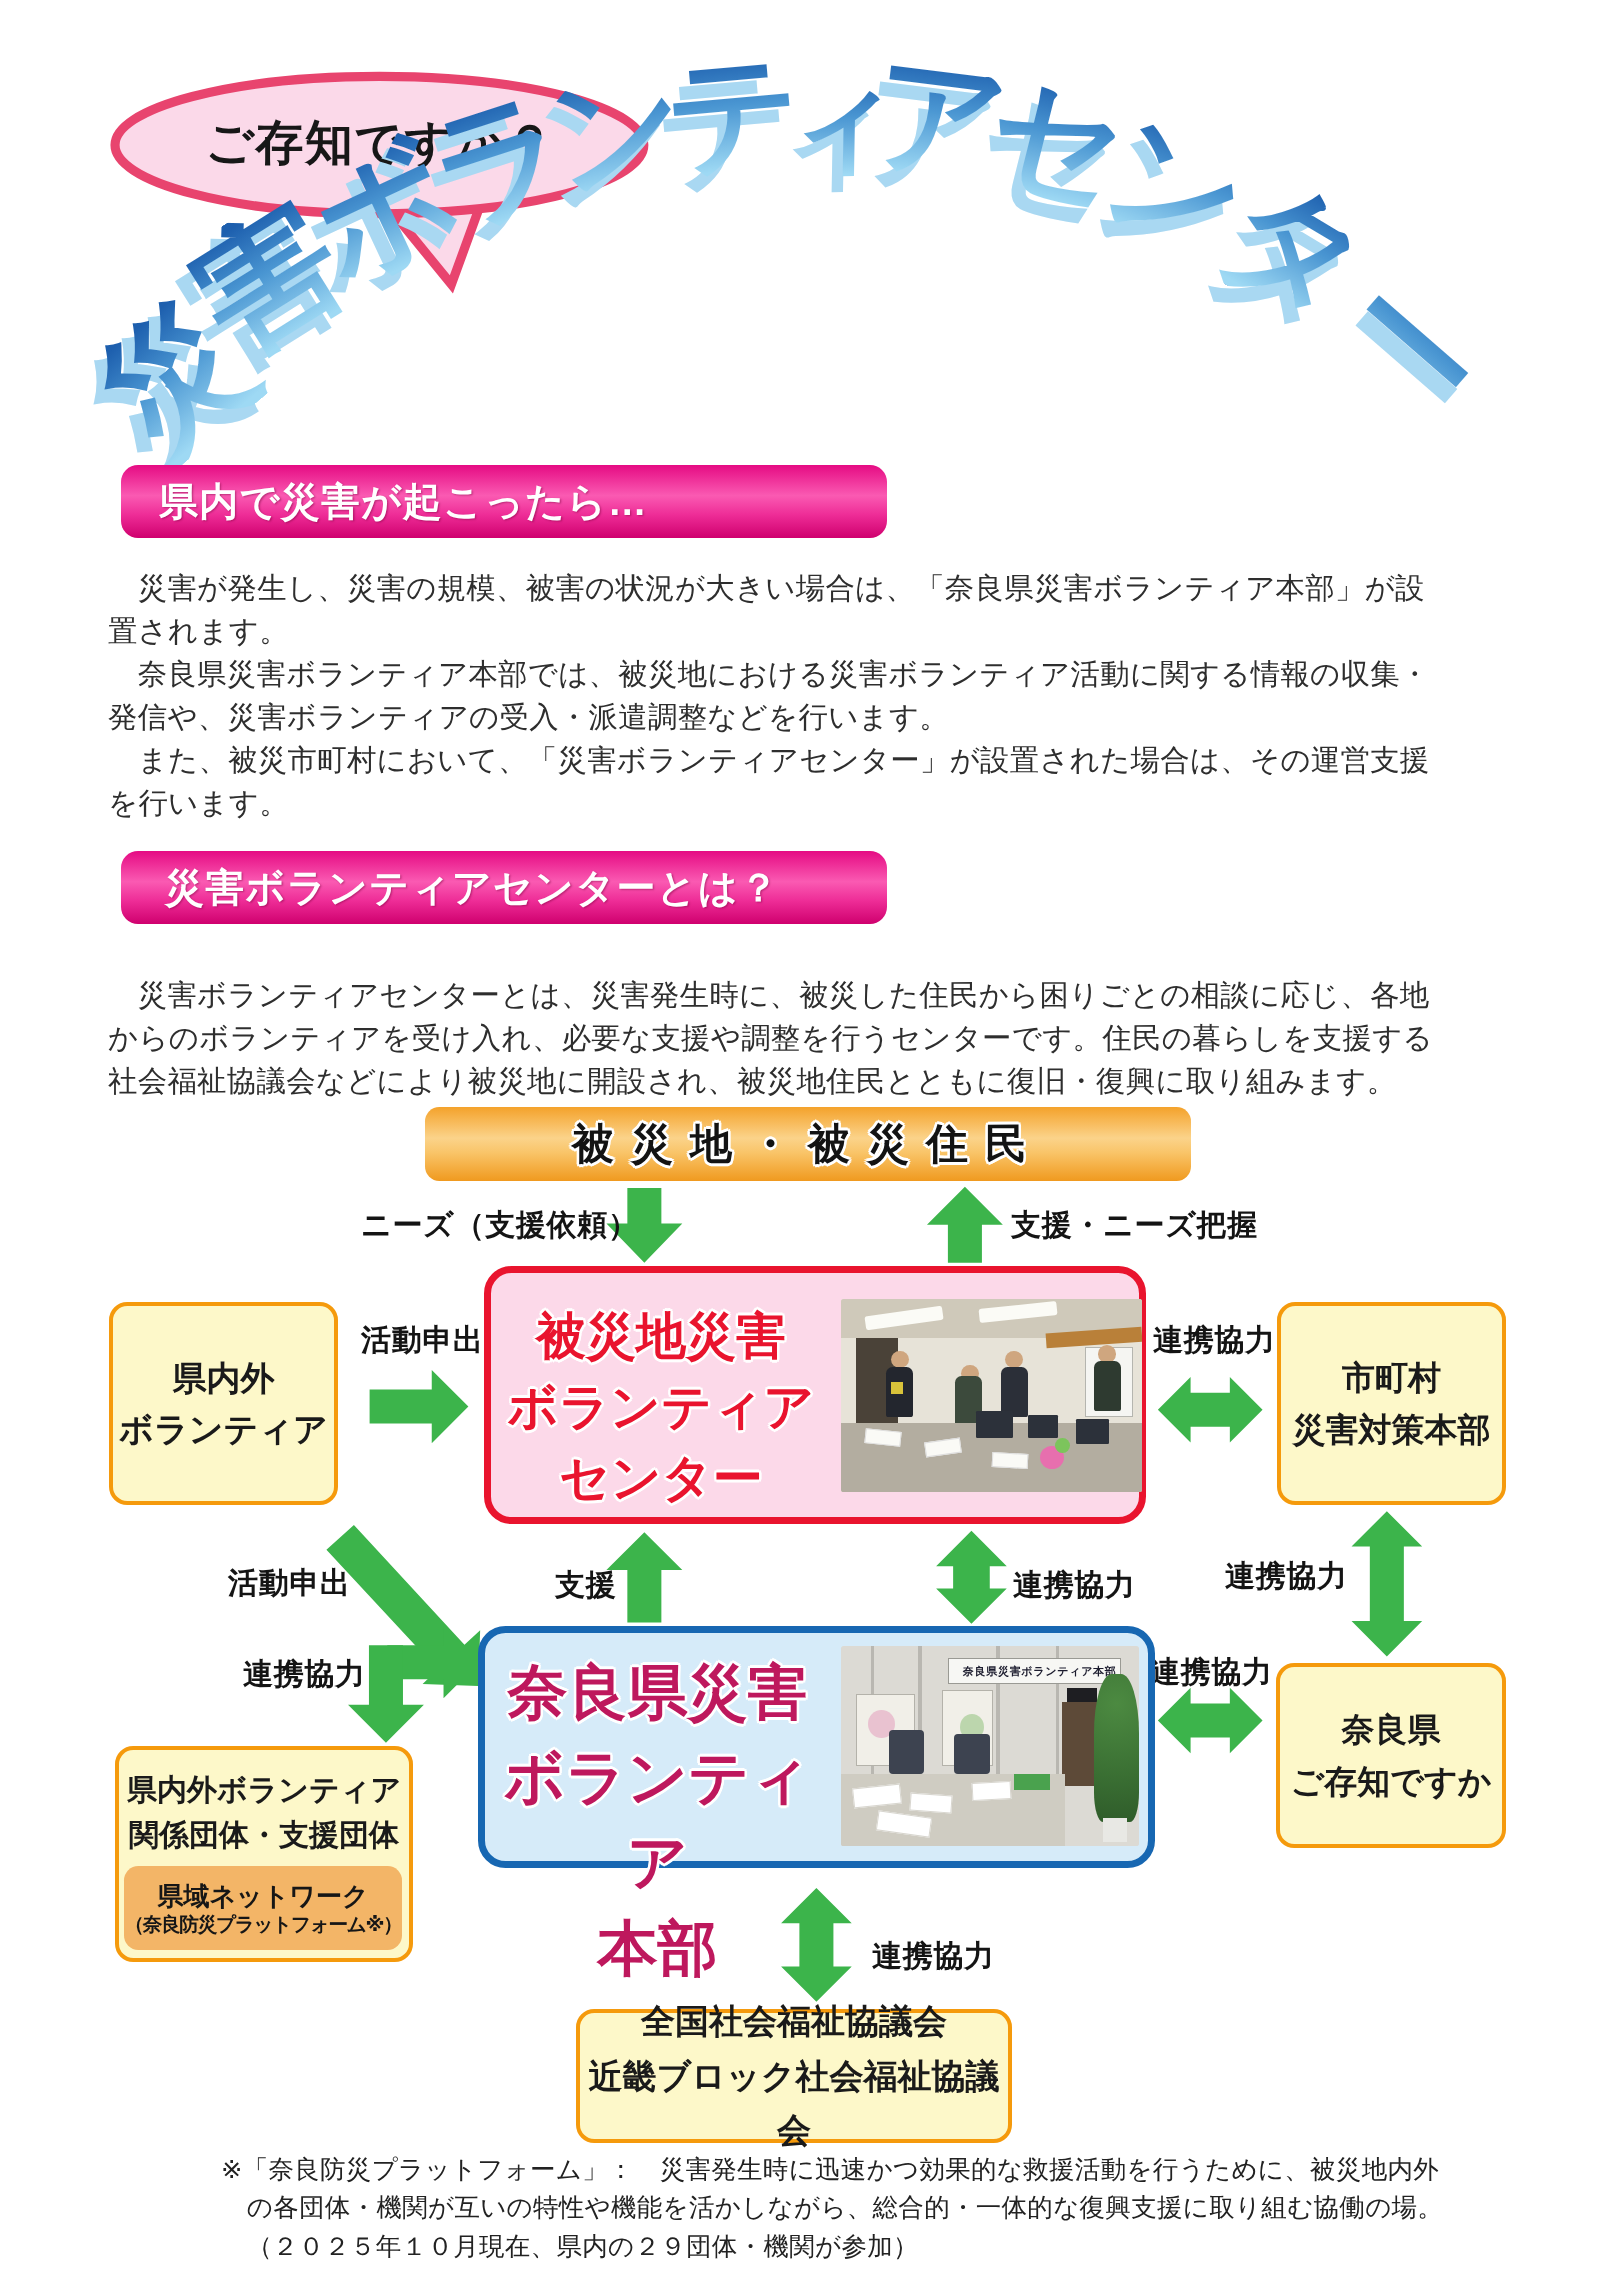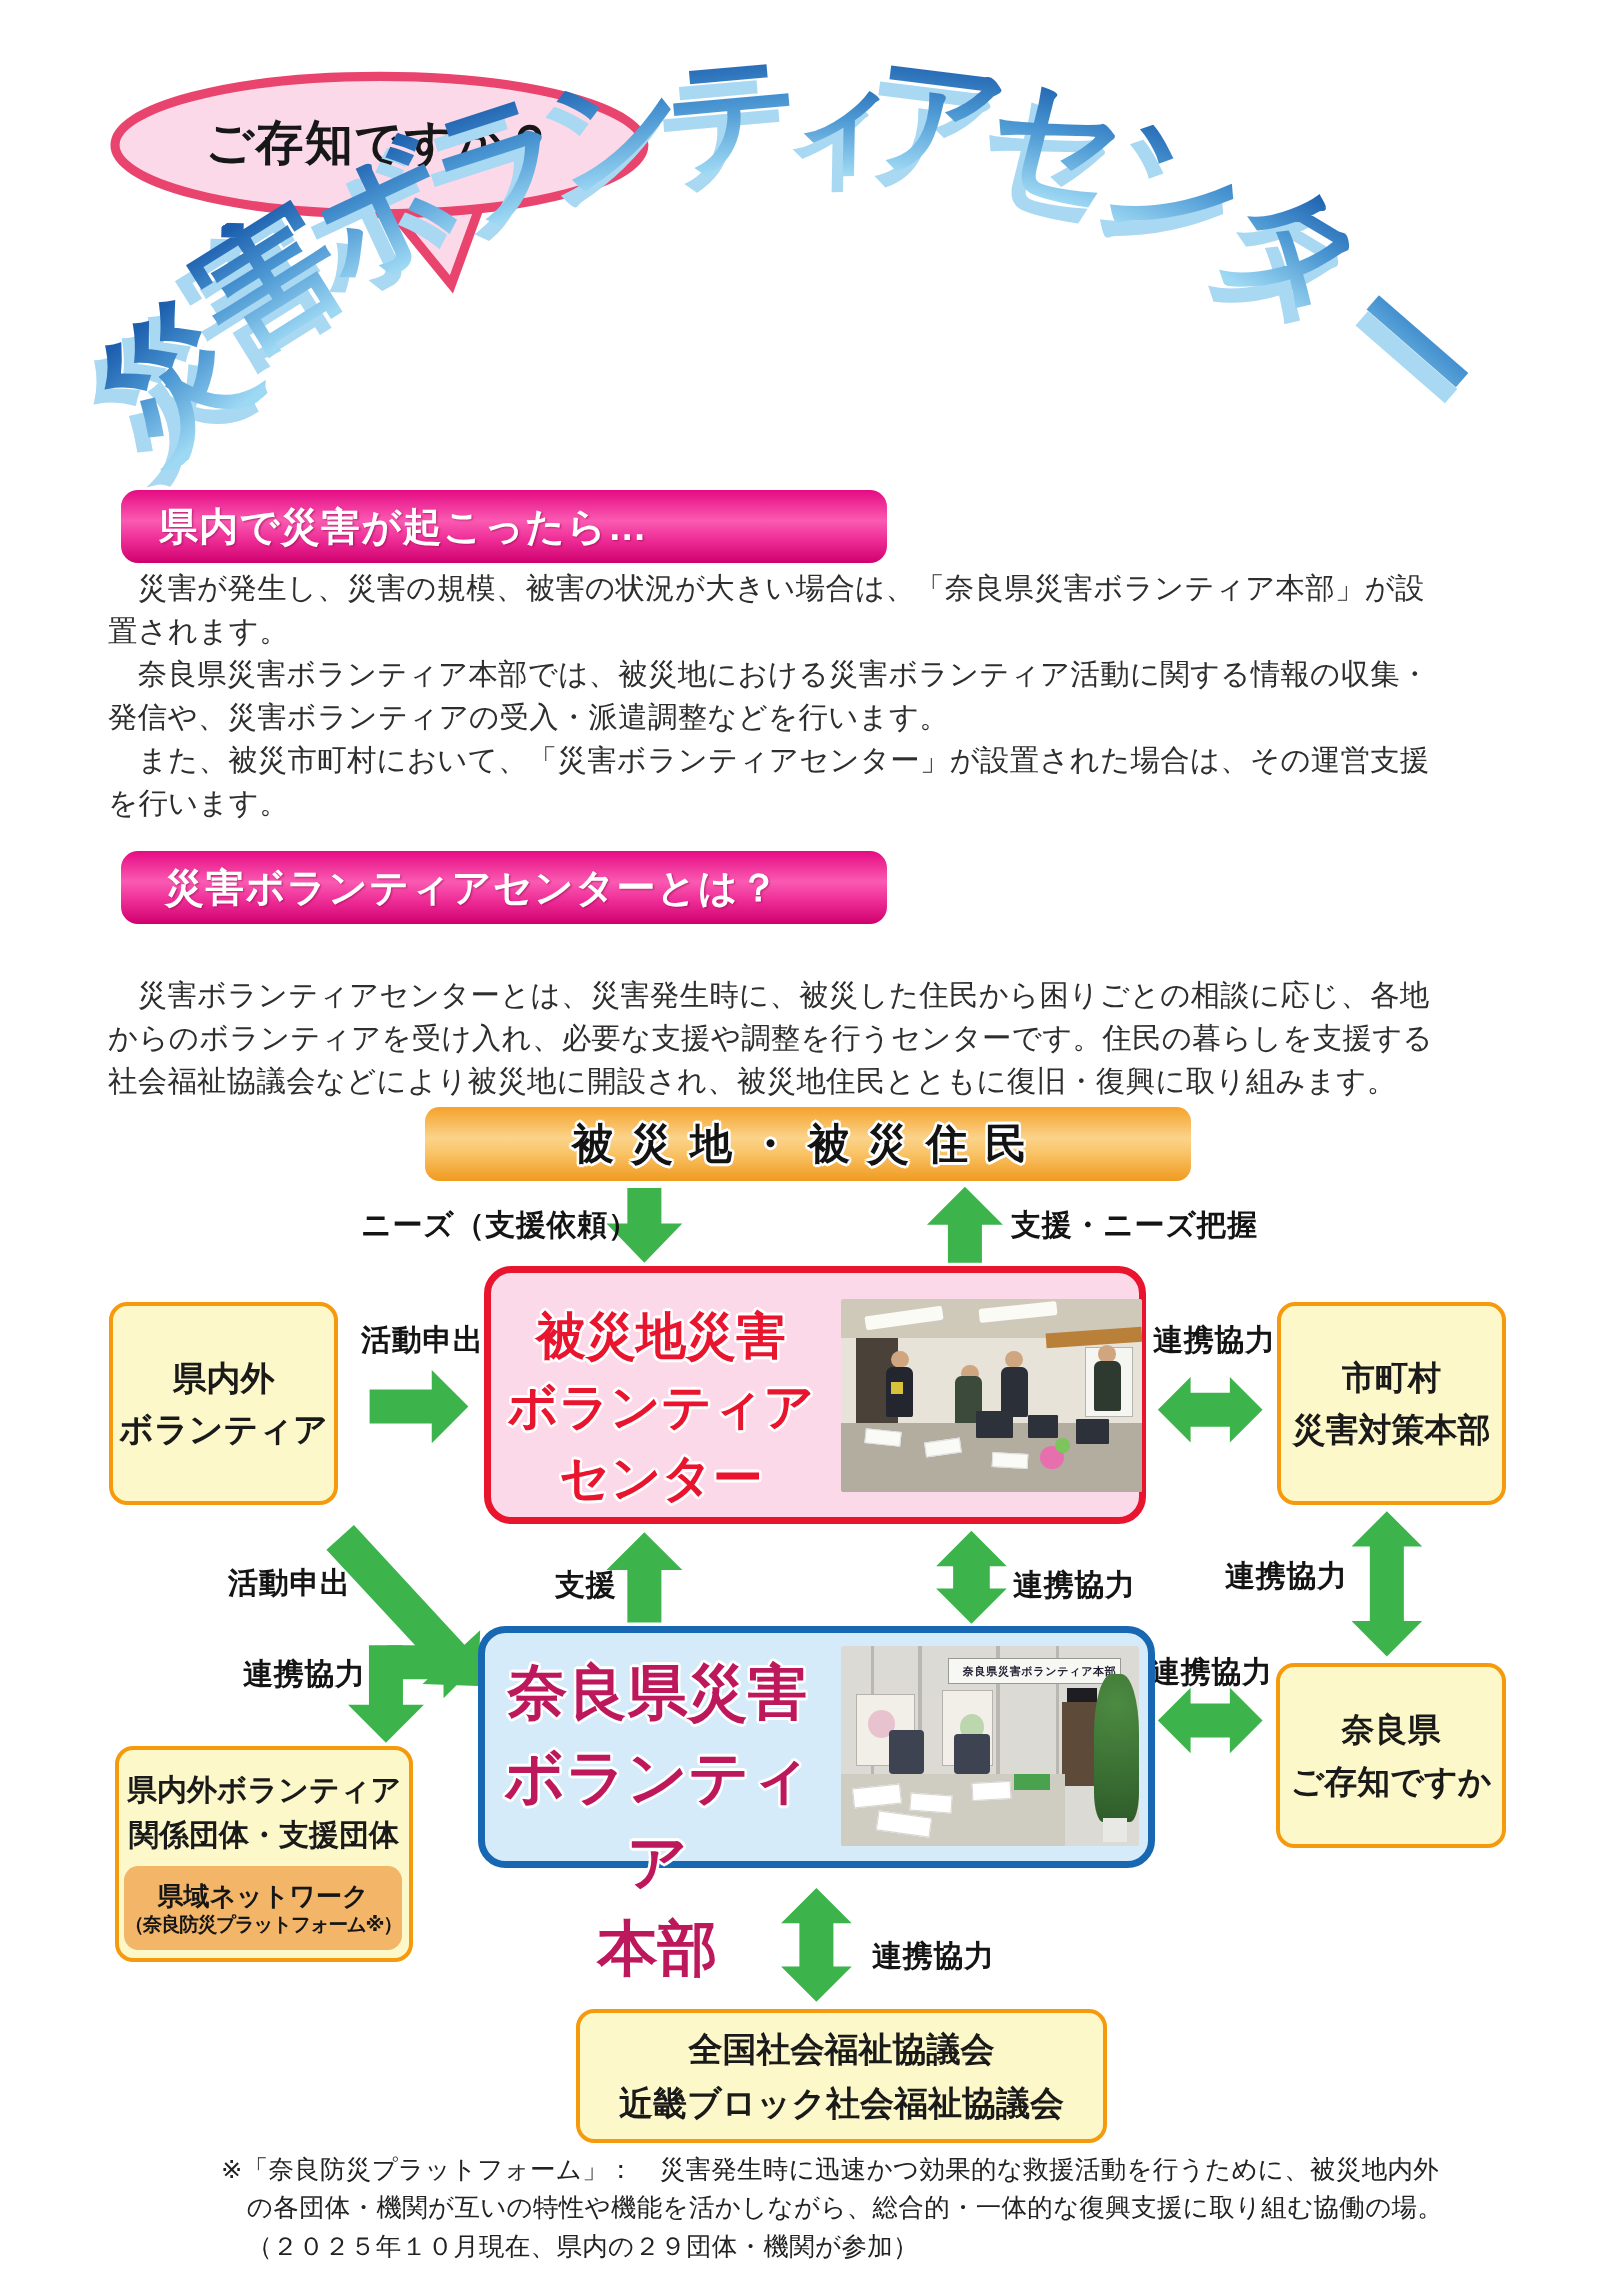--- a/index.html
+++ b/index.html
@@ -23,21 +23,21 @@
     .arc-fg{background:linear-gradient(180deg,#1d5fae 5%,#4a96d2 45%,#9ed9f4 95%);
       -webkit-background-clip:text;background-clip:text;color:transparent;}
   }
 
   
   .pill{position:absolute;left:121px;width:766px;height:73px;border-radius:17px;
     background:linear-gradient(180deg,#e50b83 0%,#fa5ab2 42%,#ee2d97 68%,#cf006e 100%);
     color:#fff;font-weight:800;font-size:39px;display:flex;align-items:center;
     padding-left:38px;letter-spacing:1.3px;
     text-shadow:1.3px 1.3px 2px rgba(120,0,60,.45);}
-  #pill1{top:490px;}
+  #pill1{top:465px;}
   #pill2{top:851px;padding-left:44px;}
 
   .para{position:absolute;left:108px;width:1466px;font-size:29.4px;line-height:1.46;
     color:#2e2e2e;white-space:pre-line;letter-spacing:0.3px;}
   #para1{top:567px;}
   #para2{top:974px;}
 
   
   #arrows{position:absolute;left:0;top:0;pointer-events:none;}
   #arrows polygon{fill:#3cb44b;}
@@ -62,21 +62,21 @@
   #lblRenkei4{left:243px;top:1654px;}
   #lblRenkei5{left:1150px;top:1652px;}
   #lblRenkei6{left:872px;top:1936px;}
 
   .box{position:absolute;border-radius:18.3px;display:flex;align-items:center;justify-content:center;
     text-align:center;font-weight:800;color:#1a1a1a;white-space:pre-line;}
   .ybox{background:#fdf8c9;border:4.6px solid #f59a0c;}
   #volunteerBox{left:109px;top:1302px;width:229px;height:203px;font-size:34px;line-height:1.5;}
   #municipalBox{left:1277px;top:1302px;width:229px;height:203px;font-size:33px;line-height:1.55;}
   #prefBox{left:1276px;top:1663px;width:230px;height:185px;font-size:33px;line-height:1.55;}
-  #councilBox{left:576px;top:2009px;width:531px;height:134px;font-size:34px;line-height:1.6;}
+  #councilBox{left:576px;top:2009px;width:436px;height:134px;font-size:34px;line-height:1.6;}
 
   #orgsBox{left:115px;top:1746px;width:298px;height:216px;font-size:30px;line-height:1.5;
     align-items:flex-start;justify-content:center;padding-top:17px;}
   #networkBox{position:absolute;left:124px;top:1866px;width:278px;height:84px;background:#f3b567;
     border-radius:14.4px;display:flex;flex-direction:column;align-items:center;justify-content:center;
     font-weight:800;color:#161616;}
   #networkL1{font-size:26px;line-height:1.25;}
   #networkL2{font-size:19.6px;line-height:1.25;letter-spacing:-1.3px;}
 
   #pinkBox{position:absolute;left:484px;top:1266px;width:662px;height:258px;background:#fcd9e9;

